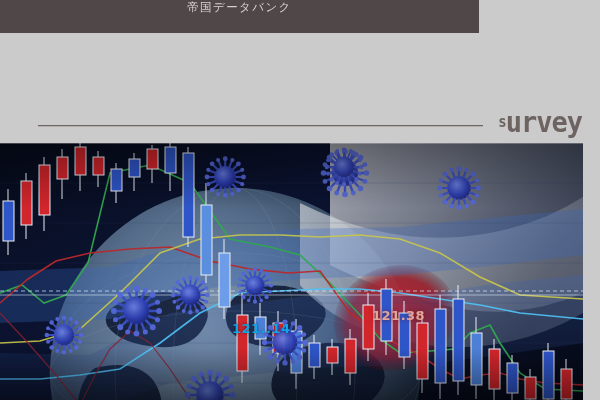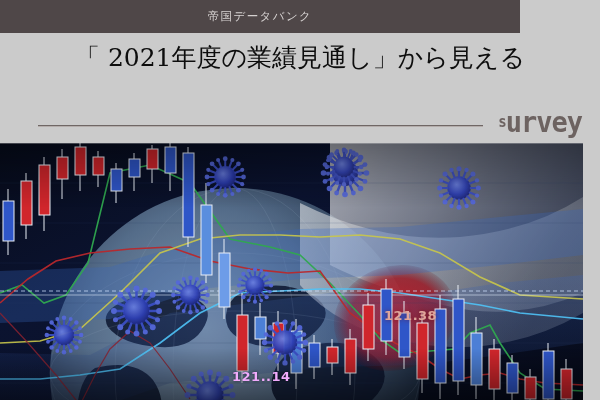--- a/index.html
+++ b/index.html
@@ -5,23 +5,23 @@
   html,body{margin:0;padding:0;}
   body{
     width:600px;height:400px;overflow:hidden;
     background:#cccccc;
     font-family:"Liberation Sans","DejaVu Sans",sans-serif;
   }
   .card{position:relative;width:600px;height:400px;overflow:hidden;background:#cbcbcb;}
 
   
   .brandbar{
-    position:absolute;left:0;top:0;width:520px;height:33px;
+    position:absolute;left:0;top:0;width:479px;height:33px;
     background:#4f4748;
-    display:flex;align-items:center;justify-content:center;
+    display:flex;align-items:flex-start;justify-content:center;
   }
   .brandbar-text{
     color:#d8d4d3;font-size:11.5px;letter-spacing:1.4px;
     font-family:"DejaVu Serif","Liberation Serif",serif;
     white-space:nowrap;
   }
 
   
   .titlewrap{
     position:absolute;left:0;top:33px;width:600px;height:110px;
@@ -68,35 +68,34 @@
     background:#cbcbcb;
   }
   .price{
     position:absolute;
     font-family:"DejaVu Sans","Liberation Sans",sans-serif;
     font-weight:700;font-size:13px;
     letter-spacing:.5px;
     text-shadow:0 0 3px rgba(0,0,0,.55);
     pointer-events:none;
   }
-  .p1{left:232px;top:178px;color:#f0abfc;margin-top:48px;}
-  .p2{left:384px;top:165px;color:#e0a69a;text-shadow:0 0 5px rgba(120,0,0,.7);}
+  .p1{left:232px;top:178px;color:#0ea5e9;}
+  .p2{left:372px;top:165px;color:#e0a69a;text-shadow:0 0 5px rgba(120,0,0,.7);}
 </style>
 </head>
 <body>
 
 <div class="card">
 
   <div class="brandbar">
     <div class="brandbar-text">帝国データバンク</div>
   </div>
 
   <div class="titlewrap">
     <div class="title">
-      <span>「 2021年度の業績見通し」から見える</span>
     </div>
   </div>
 
   <div class="rule"></div>
 
   <div class="survey">
     <span class="sm">s</span>
       <span>urvey</span>
   </div>
 

